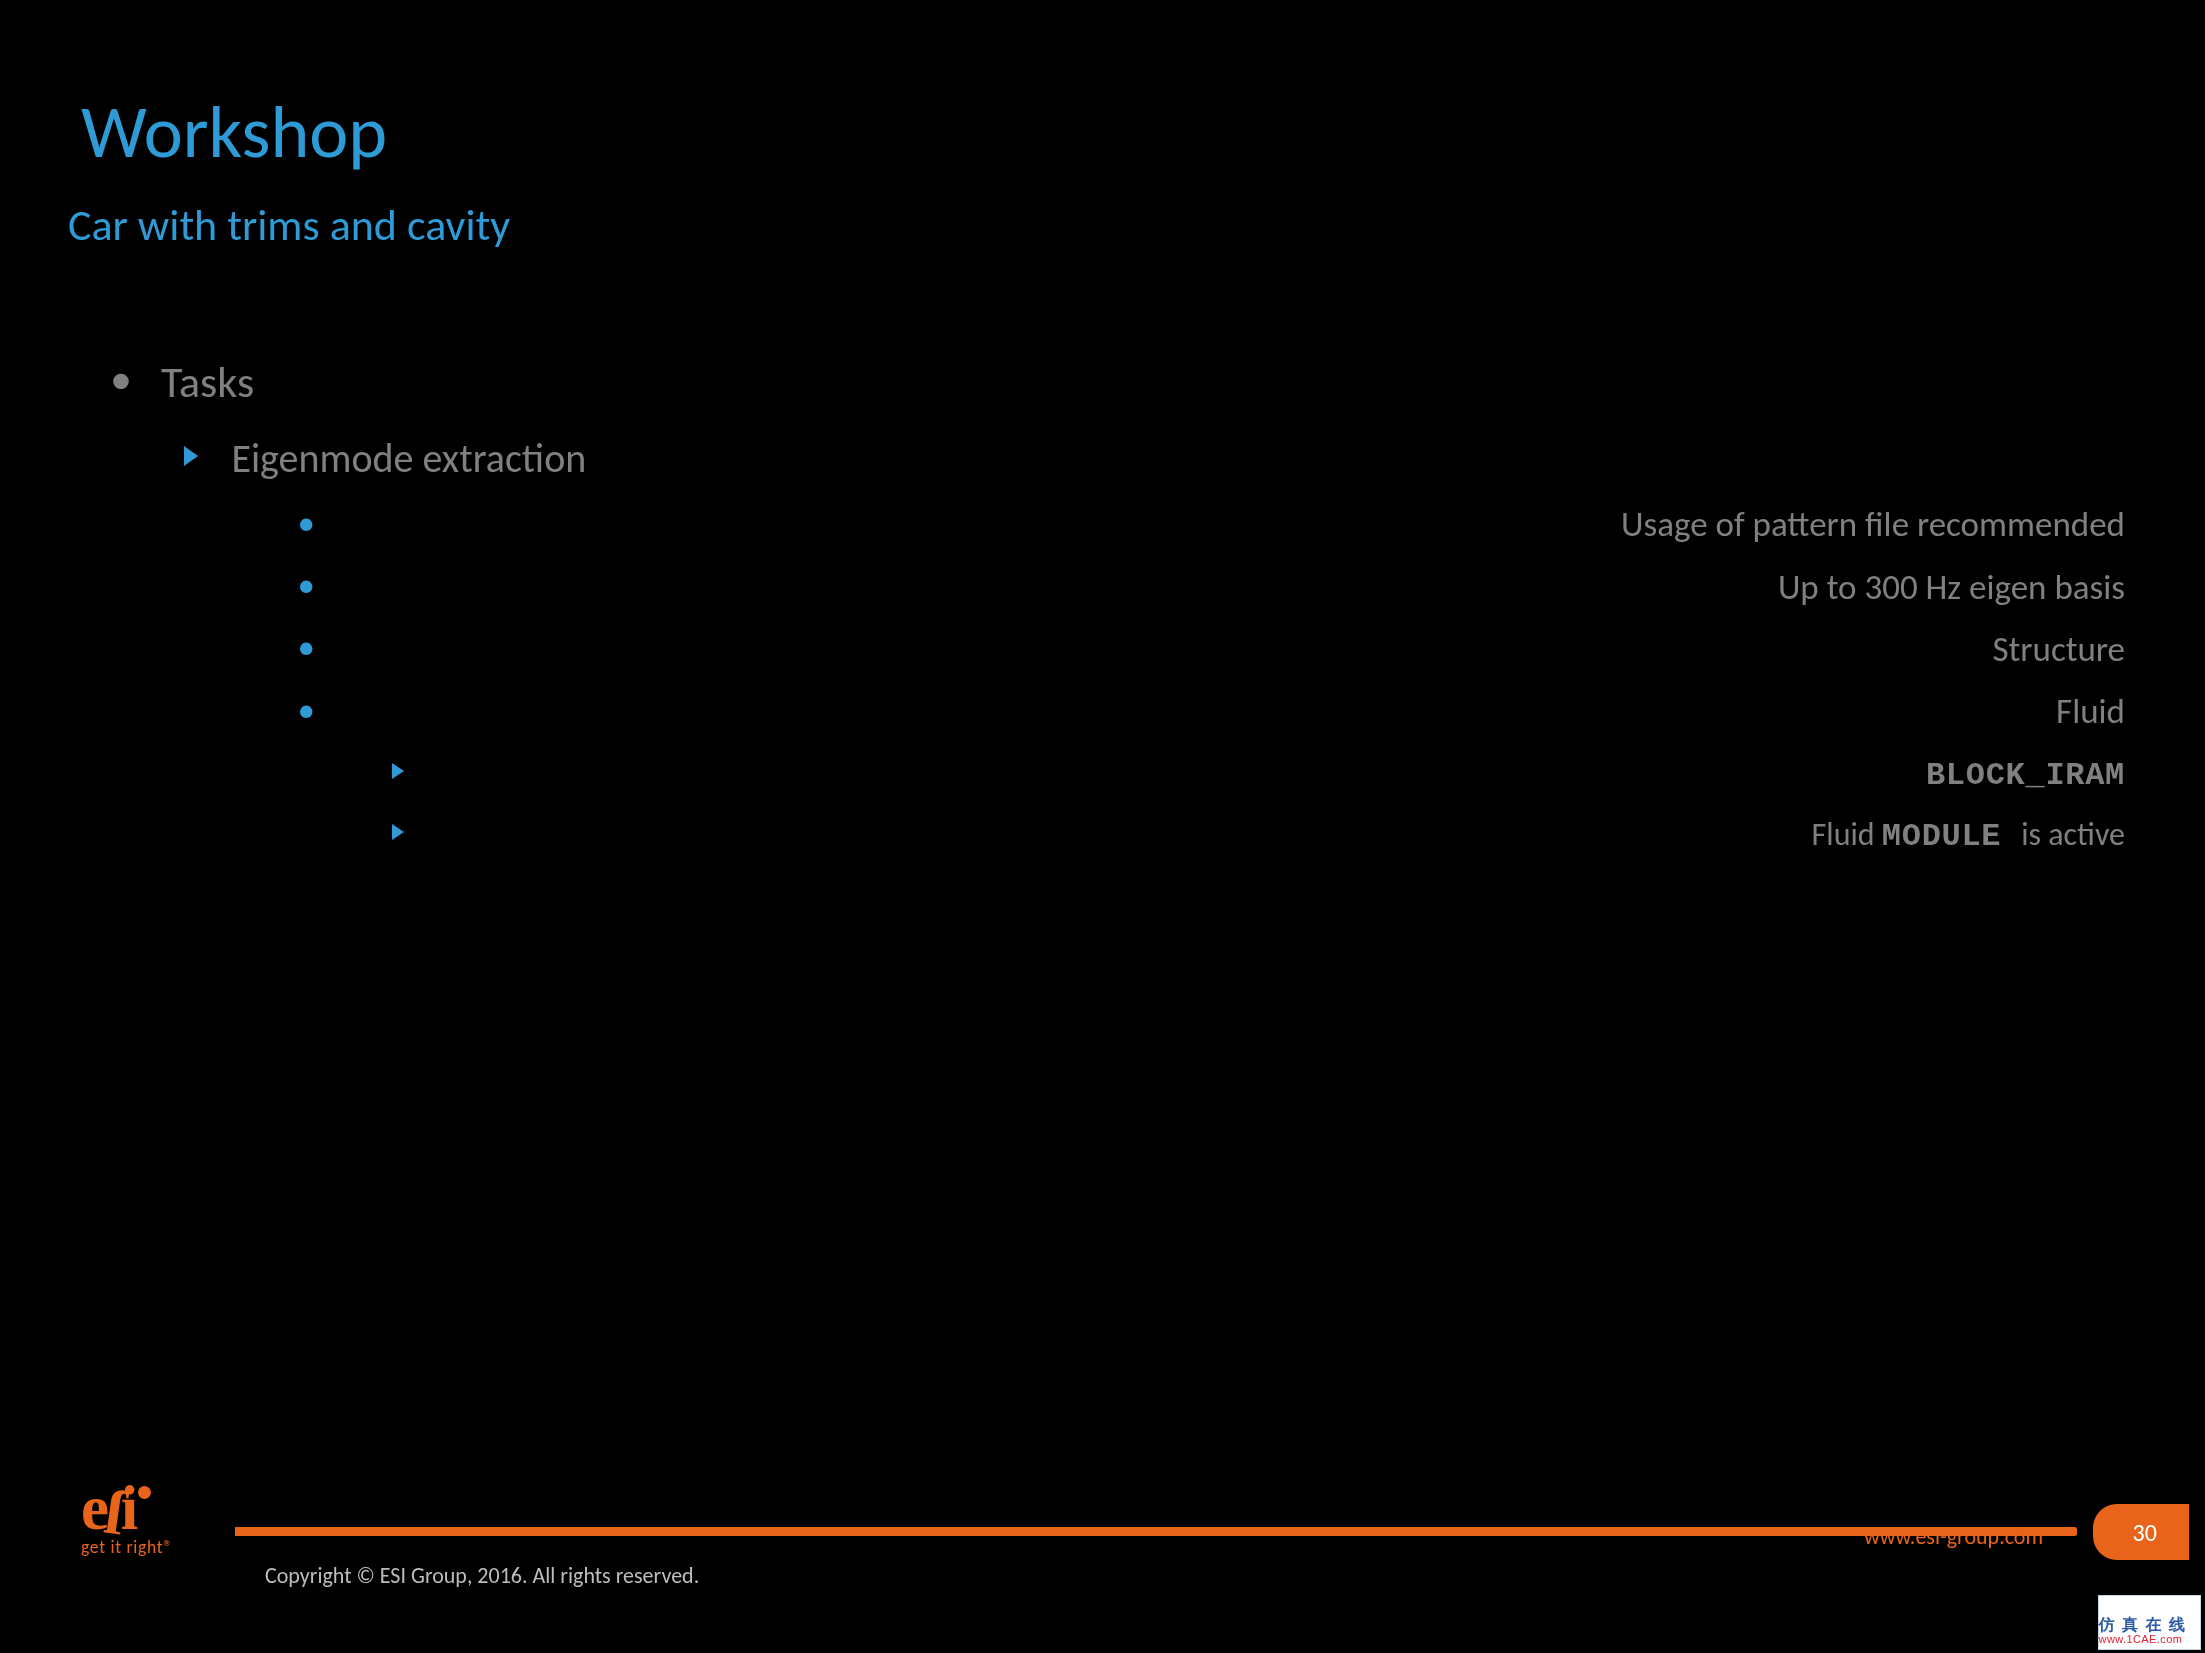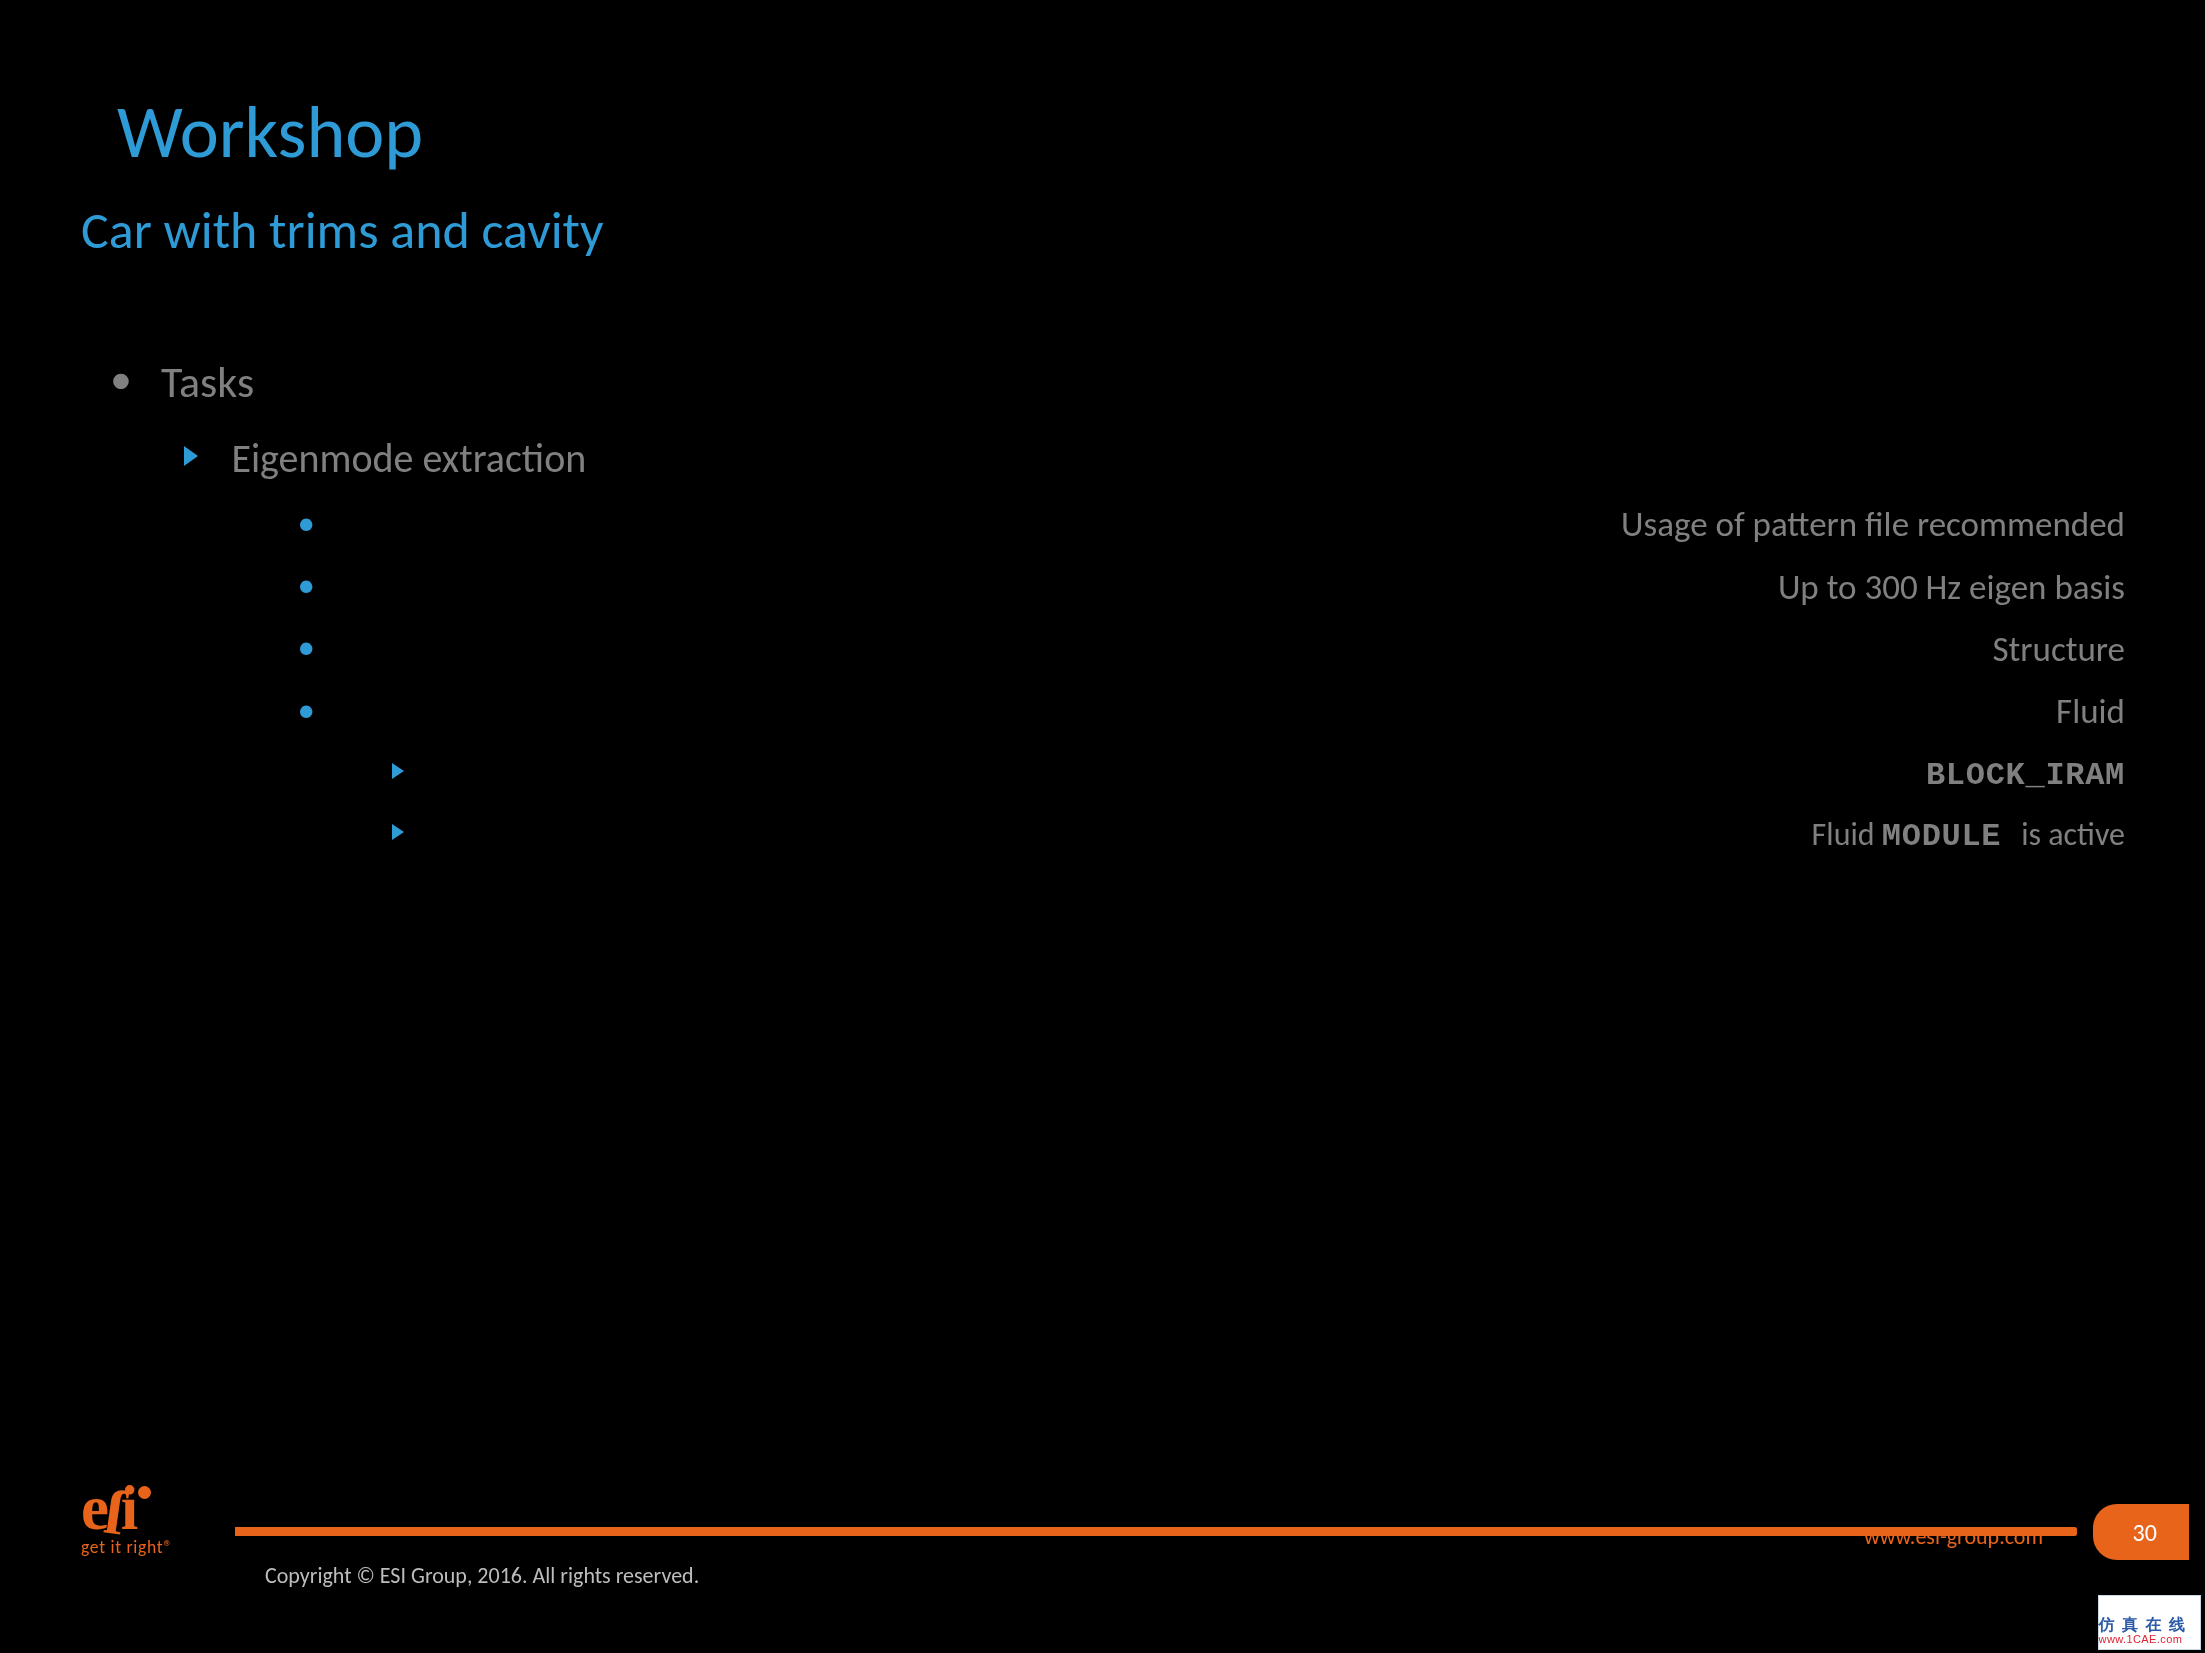--- a/index.html
+++ b/index.html
@@ -27,27 +27,26 @@
 
   
   .title {
     position: absolute;
     left: 81px;
     top: 87px;
     font-size: 74px;
     font-weight: 400;
     color: var(--accent-blue);
     text-shadow: 2.2px 2.2px 4.4px rgba(0,0,0,0.9), 0 0 1.5px #000;
-    margin-left: 36px;
   }
   .subtitle {
     position: absolute;
-    left: 81px;
+    left: 68px;
     top: 198px;
-    font-size: 52px;
+    font-size: 44px;
     font-weight: 400;
     color: var(--accent-blue);
     text-shadow: 2.2px 2.2px 4.4px rgba(0,0,0,0.9), 0 0 1.5px #000;
   }
 
   
   .body {
     position: absolute;
     left: 110px;
     top: 353px;

